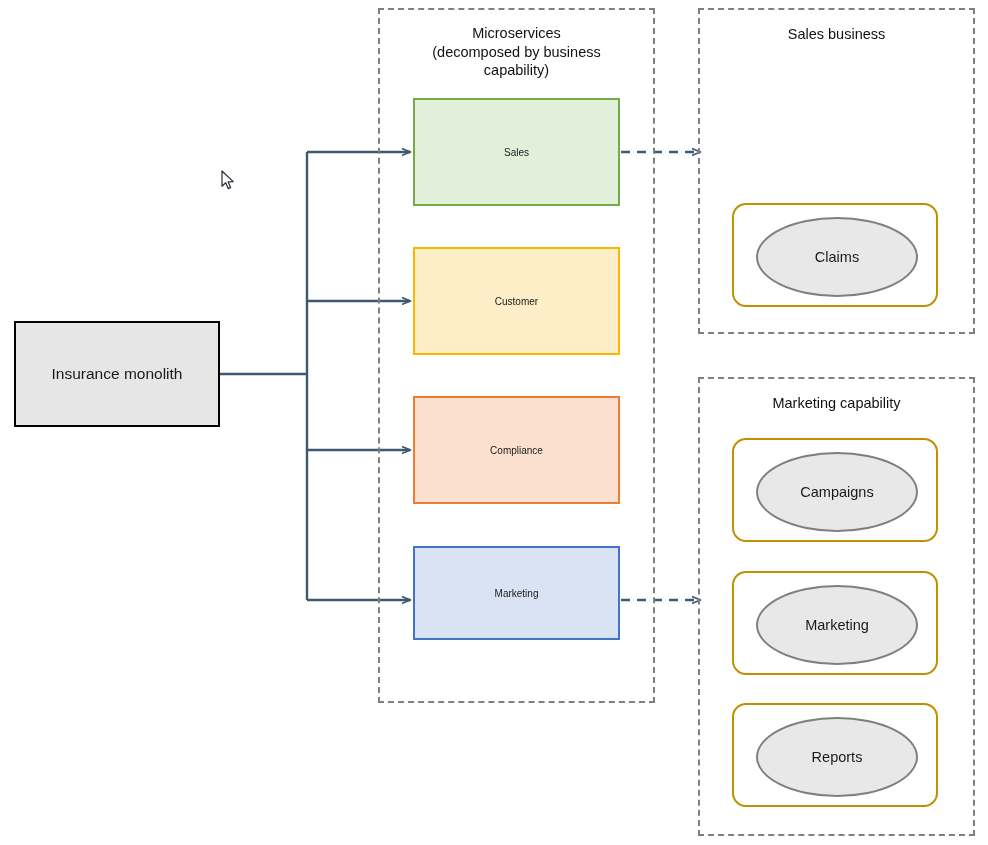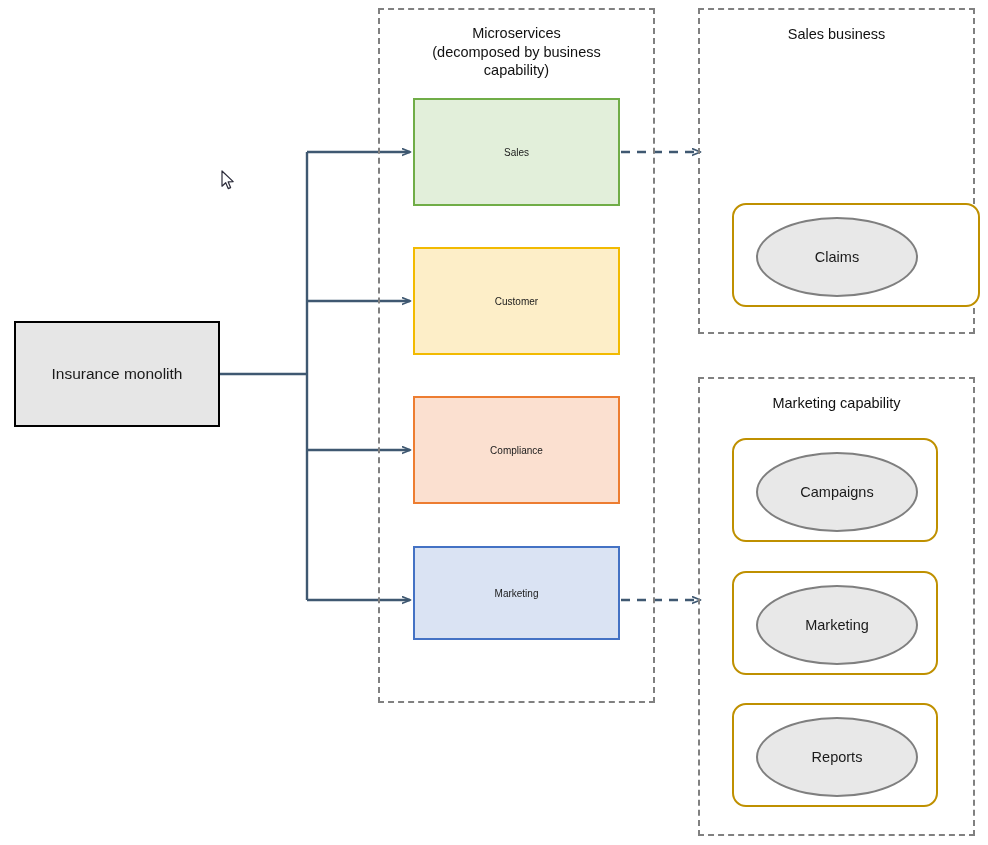--- a/index.html
+++ b/index.html
@@ -156,21 +156,21 @@
 
   <div class="node svc svc-compliance">Compliance</div>
 
   <div class="node svc svc-marketing">Marketing</div>
 
   <div class="group-box" style="left:698px; top:8px; width:277px; height:326px;"></div>
 
   <div class="group-title" style="left:712px; top:25px; width:249px;">Sales business</div>
 
 
-  <div class="capsule" style="left:732px; top:203px; width:248px; height:104px;">
+  <div class="capsule" style="left:732px; top:203px; width:206px; height:104px;">
     <div class="ellipse" style="left:22px; top:12px; width:162px; height:80px;">Claims</div>
   </div>
 
   <div class="group-box" style="left:698px; top:377px; width:277px; height:459px;"></div>
 
   <div class="group-title" style="left:712px; top:394px; width:249px;">Marketing capability</div>
 
   <div class="capsule" style="left:732px; top:438px; width:206px; height:104px;">
     <div class="ellipse" style="left:22px; top:12px; width:162px; height:80px;">Campaigns</div>
   </div>

